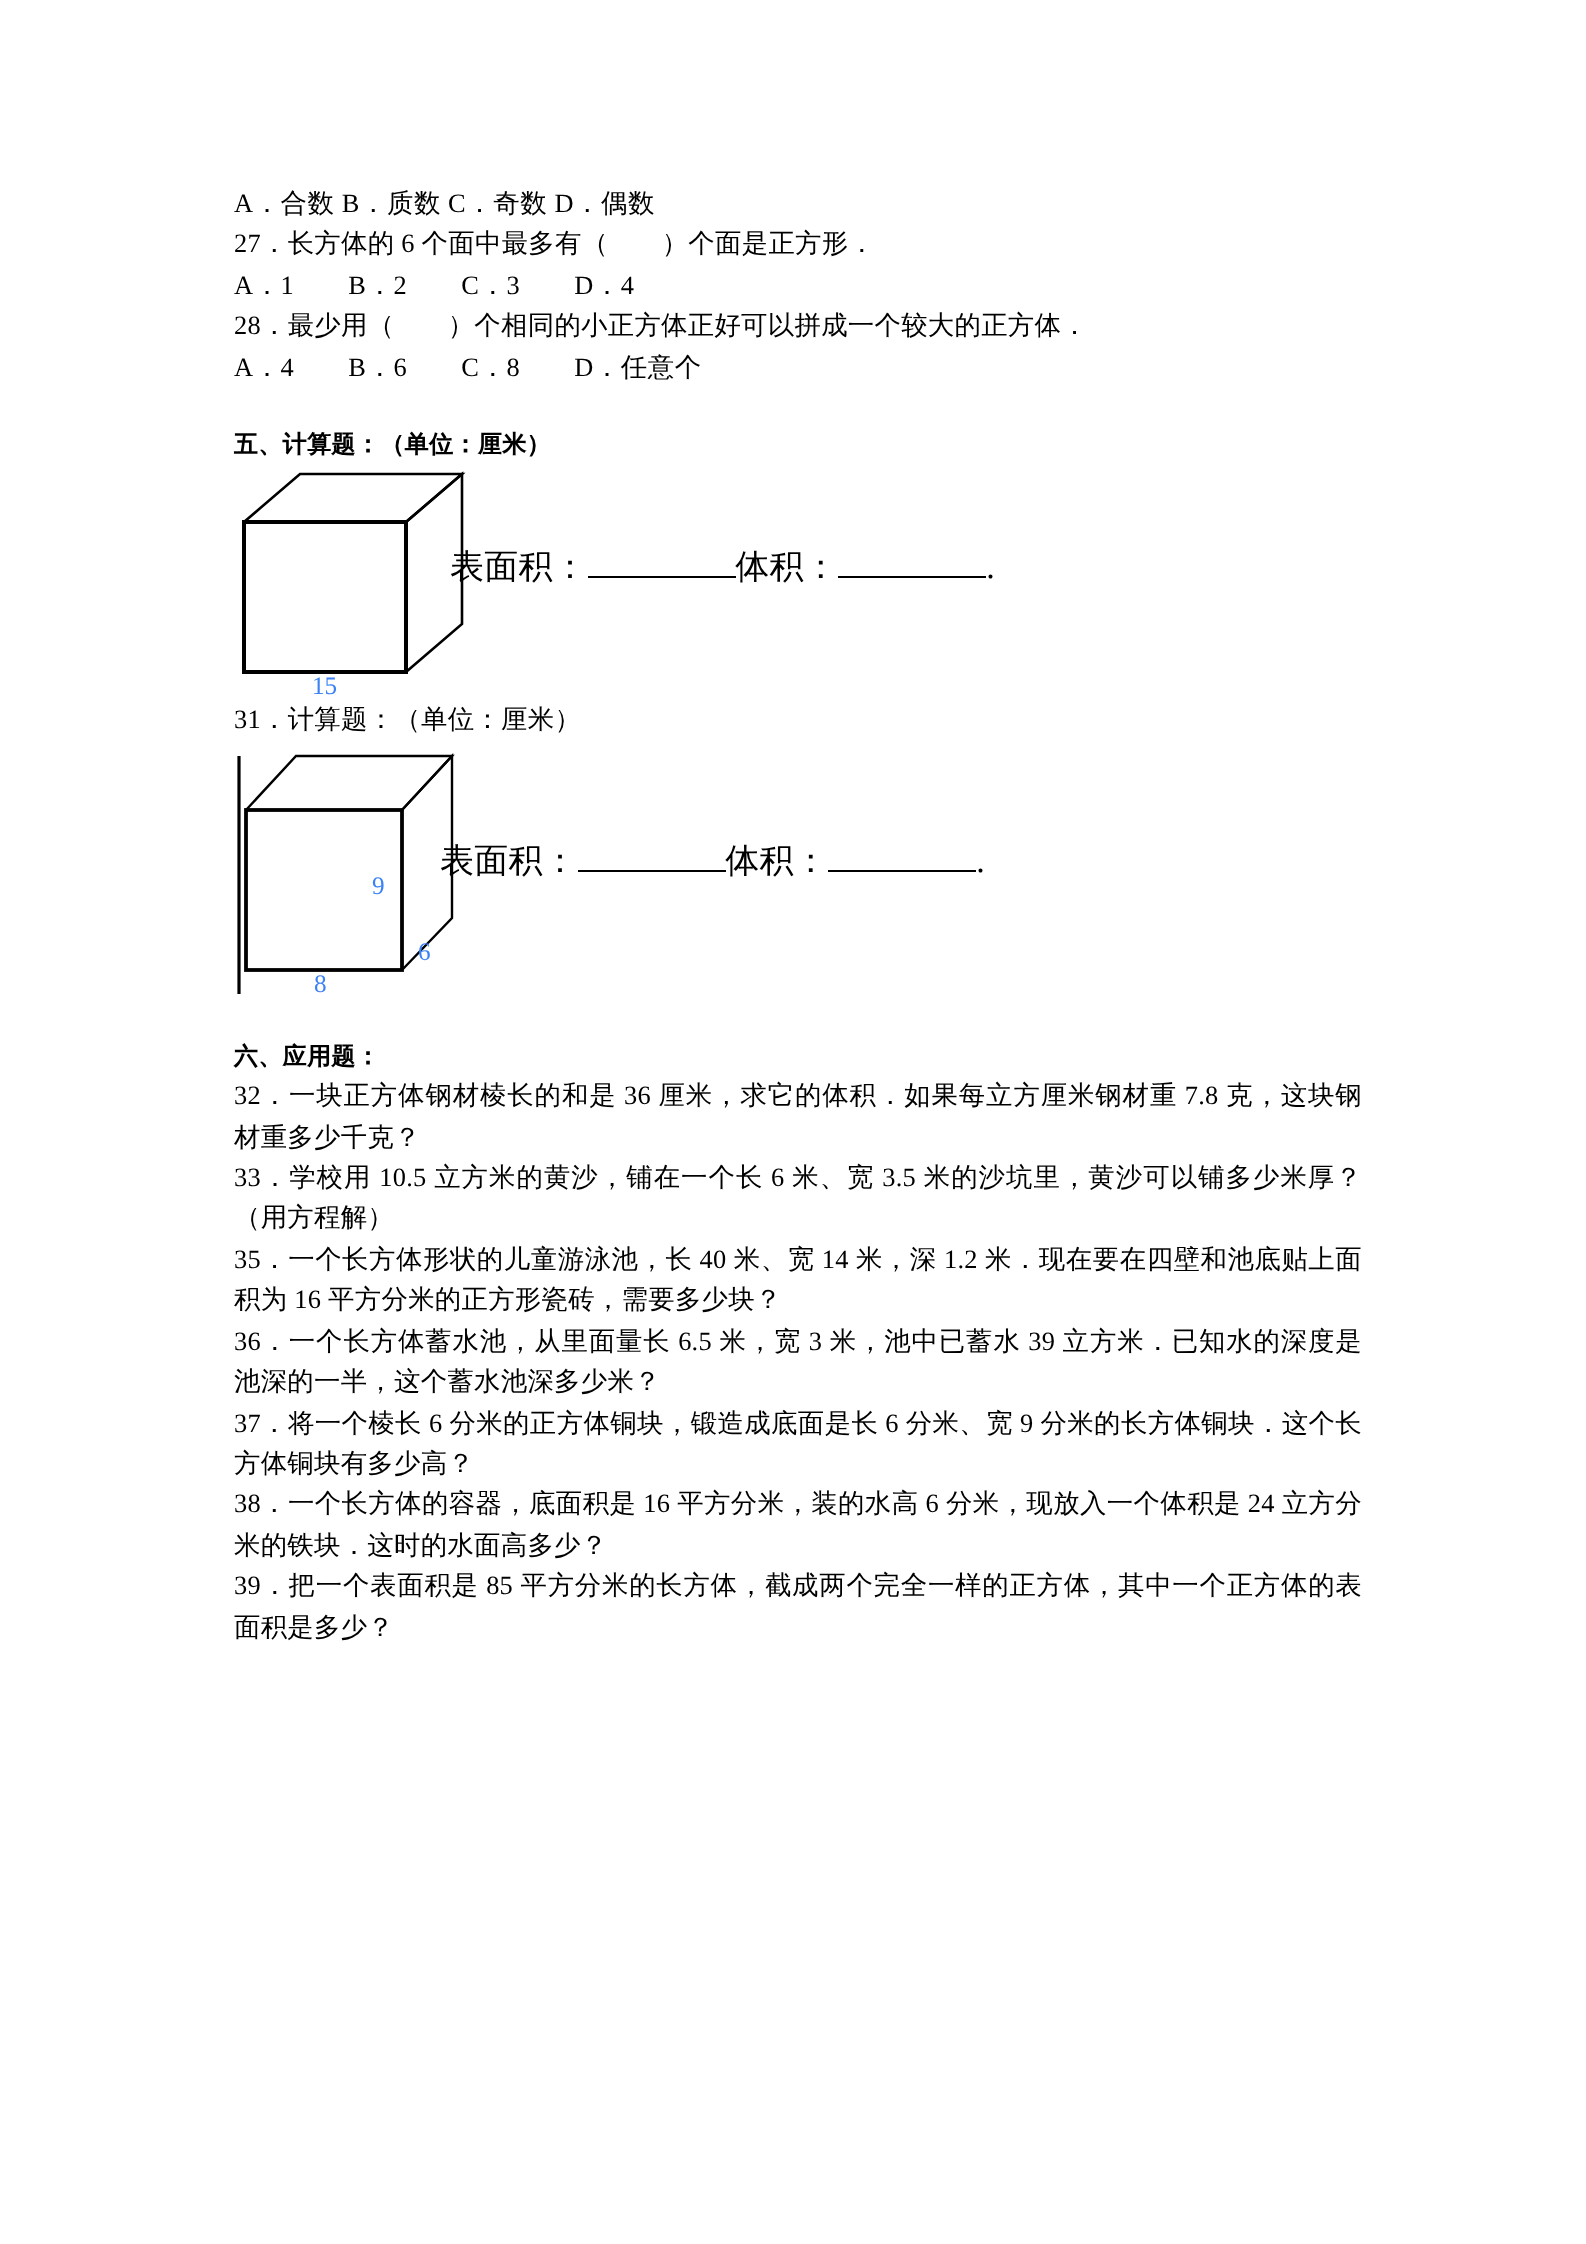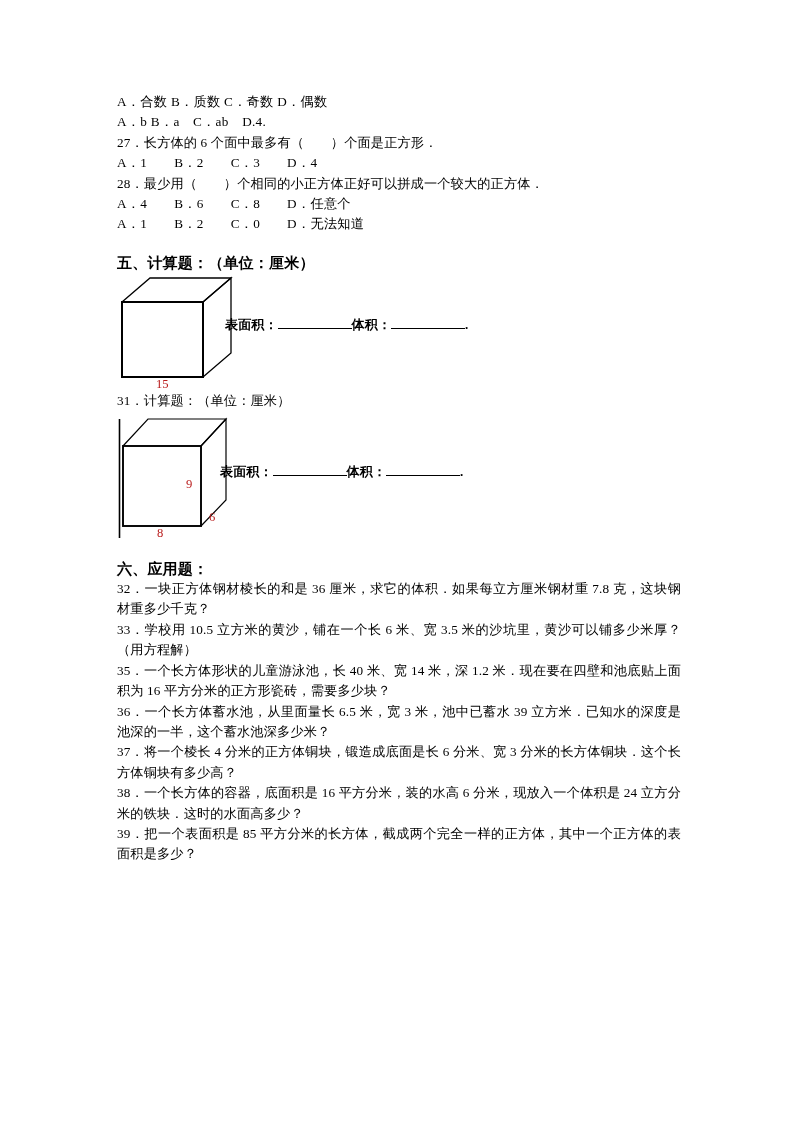--- a/index.html
+++ b/index.html
@@ -33,21 +33,21 @@
     line-height: 20.4px;
     text-align: justify;
     text-justify: inter-ideograph;
     margin: 0 0 0 0;
     letter-spacing: 0.15px;
   }
   .q.opts {
     letter-spacing: 0.3px;
   }
   .sec-head {
-    font-size: 15px;
+    font-size: 12px;
     line-height: 20.4px;
     font-weight: bold;
     margin: 0;
     letter-spacing: 0.2px;
   }
   .spacer-lg { height: 18px; }
   .spacer-md { height: 11px; }
 
   .blank {
     display: inline-block;
@@ -63,59 +63,56 @@
   .fig-row {
     position: relative;
   }
   .fig-wrap {
     position: relative;
   }
   .fig-svg { display: block; }
 
   .fig-text {
     position: absolute;
-    font-size: 13px;
+    font-size: 17px;
     line-height: 20px;
     white-space: nowrap;
     letter-spacing: 0.15px;
-    font-weight: bold;
   }
   .blank-fig {
     display: inline-block;
     border-bottom: 1.1px solid #000;
     height: 12px;
     vertical-align: baseline;
   }
   .bf-a { width: 74px; }
   .bf-b { width: 74px; }
 
   .dim-label {
     position: absolute;
     font-size: 12.6px;
     line-height: 1;
-    color: #b91c1c;
+    color: #3b82f6;
   }
 </style>
 </head>
 <body>
 
 <div class="page">
   <div class="content">
 
     <p class="q opts">A．合数 B．质数 C．奇数 D．偶数</p>
 
-    <p class="q opts">A．b B．a　C．ab　D.4.</p>
 
     <p class="q">27．长方体的 6 个面中最多有（　　）个面是正方形．</p>
     <p class="q opts">A．1　　B．2　　C．3　　D．4</p>
 
     <p class="q">28．最少用（　　）个相同的小正方体正好可以拼成一个较大的正方体．</p>
     <p class="q opts">A．4　　B．6　　C．8　　D．任意个</p>
 
-    <p class="q opts">A．1　　B．2　　C．0　　D．无法知道</p>
 
     <div class="spacer-lg"></div>
 
     <p class="sec-head">五、计算题：（单位：厘米）</p>
 
     <div class="fig-row">
       <div class="fig-wrap" style="height:118px;">
         <svg class="fig-svg" width="250" height="118" viewBox="0 0 250 118">
 
           <rect x="5" y="29" width="81" height="75" fill="none" stroke="#000" stroke-width="2"></rect>
@@ -157,18 +154,18 @@
     </div>
 
     <div class="spacer-md"></div>
 
     <p class="sec-head">六、应用题：</p>
 
     <p class="q">32．一块正方体钢材棱长的和是 36 厘米，求它的体积．如果每立方厘米钢材重 7.8 克，这块钢材重多少千克？</p>
     <p class="q">33．学校用 10.5 立方米的黄沙，铺在一个长 6 米、宽 3.5 米的沙坑里，黄沙可以铺多少米厚？（用方程解）</p>
     <p class="q">35．一个长方体形状的儿童游泳池，长 40 米、宽 14 米，深 1.2 米．现在要在四壁和池底贴上面积为 16 平方分米的正方形瓷砖，需要多少块？</p>
     <p class="q">36．一个长方体蓄水池，从里面量长 6.5 米，宽 3 米，池中已蓄水 39 立方米．已知水的深度是池深的一半，这个蓄水池深多少米？</p>
-    <p class="q">37．将一个棱长 4 分米的正方体铜块，锻造成底面是长 6 分米、宽 3 分米的长方体铜块．这个长方体铜块有多少高？</p>
+    <p class="q">37．将一个棱长 6 分米的正方体铜块，锻造成底面是长 6 分米、宽 9 分米的长方体铜块．这个长方体铜块有多少高？</p>
     <p class="q">38．一个长方体的容器，底面积是 16 平方分米，装的水高 6 分米，现放入一个体积是 24 立方分米的铁块．这时的水面高多少？</p>
     <p class="q">39．把一个表面积是 85 平方分米的长方体，截成两个完全一样的正方体，其中一个正方体的表面积是多少？</p>
 
   </div>
 </div>
 
 </body></html>

